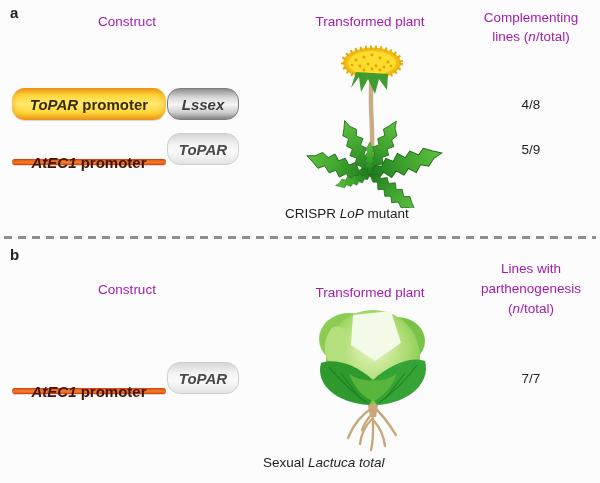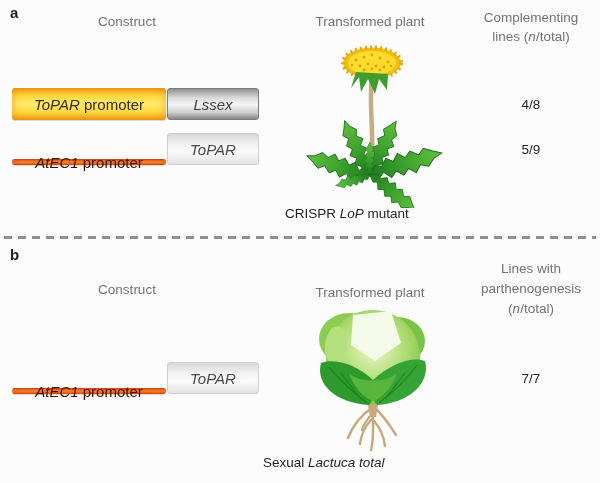--- a/index.html
+++ b/index.html
@@ -4,27 +4,27 @@
 <style>
   * { margin:0; padding:0; box-sizing:border-box; }
   html,body { background:#ffffff; }
   .fig {
     position:relative; width:600px; height:483px;
     background:#fcfcfc; overflow:hidden;
     font-family:"Liberation Sans", sans-serif;
     color:var(--text-dark,#1f1f1f);
   }
   .panel-label { position:absolute; font-size:15px; font-weight:bold; }
-  .hdr { position:absolute; text-align:center; font-size:13.5px; line-height:19px; color:#737373; }
+  .hdr { position:absolute; text-align:center; font-size:13.5px; line-height:19px; color:#a21caf; }
   .it { font-style:italic; }
   .val { position:absolute; left:451px; width:160px; text-align:center; font-size:13.5px; }
   .construct-row { position:absolute; left:12px; height:32px; display:flex; }
-  .seg { display:flex; align-items:center; justify-content:center; font-size:15px; border-radius:3px; white-space:pre; }
+  .seg { display:flex; align-items:center; justify-content:center; font-size:15px; border-radius:13px; white-space:pre;font-weight:bold; }
   .seg-promoter { width:154px; }
-  .seg-gene { width:92px; margin-left:1px; }
+  .seg-gene { width:72px; margin-left:1px; }
   .box-yellow {
     background:linear-gradient(180deg,var(--promoter-yellow-edge) 0%,var(--promoter-yellow-mid) 22%,var(--promoter-yellow-center) 50%,var(--promoter-yellow-mid) 78%,var(--promoter-yellow-edge) 100%);
     box-shadow:inset 0 0 9px rgba(222,122,0,.55), 0 1px 1px rgba(0,0,0,.15);
     color:#3a2c05;
   }
   .box-red {
     background:linear-gradient(180deg,var(--promoter-red-edge) 0%,var(--promoter-red-mid) 28%,var(--promoter-red-center) 52%,var(--promoter-red-mid) 76%,var(--promoter-red-edge) 100%);
     box-shadow:inset 0 0 11px rgba(198,42,10,.5), 0 1px 1px rgba(0,0,0,.15);
     color:#3f1506;
     margin-top:26px;

